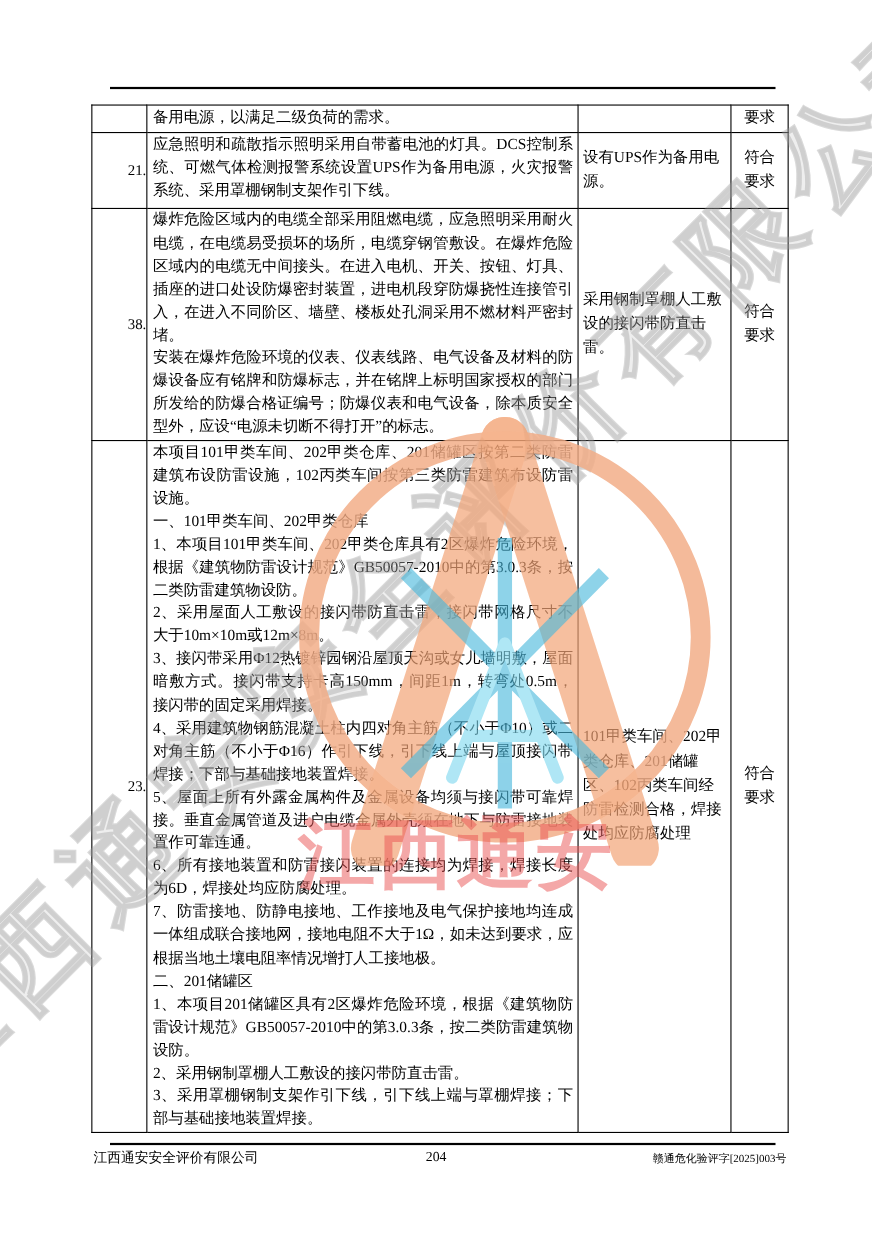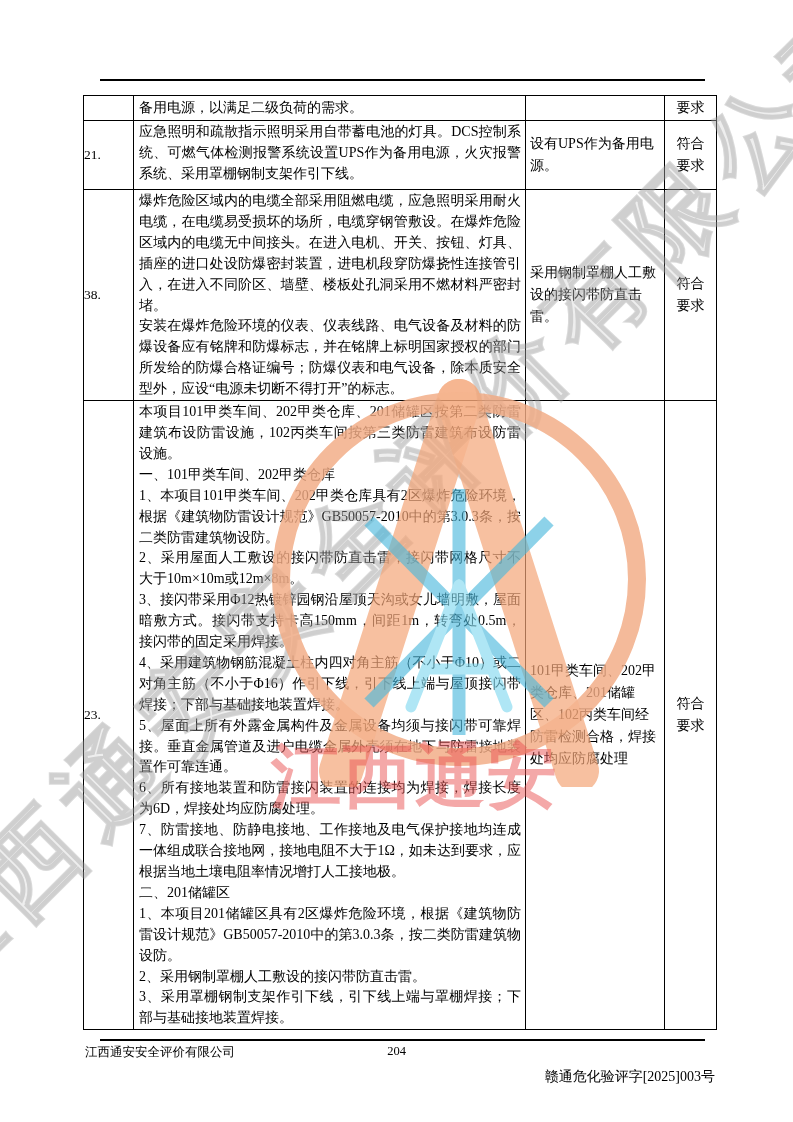--- a/index.html
+++ b/index.html
@@ -35,21 +35,21 @@
   table.compliance td {
     border:1px solid #000;
     padding:0; overflow:hidden;
   }
   .row-cont   td { height:24px; }
   .row-21     td { height:68px; }
   .row-22     td { height:201px; }
   .row-23     td { height:628px; }
 
   td.no-cell {
-    text-align:left; vertical-align:middle;
+    text-align:right; vertical-align:middle;
     font-size:13.5px;
     margin-top:48px;
   }
   td.content-cell { vertical-align:top; }
   td.content-cell .txt {
     padding:1px 4px 0 5px;
     font-size:14px; line-height:20.9px;
     white-space:pre-wrap;
     word-break:break-all;
     text-align:justify;
@@ -76,22 +76,22 @@
   }
   .footer-company {
     position:absolute; top:1044px; left:85px;
     font-size:12.5px;
   }
   .footer-page {
     position:absolute; top:1044px; left:0; right:0;
     text-align:center; font-size:12.5px;
   }
   .footer-doc {
-    position:absolute; top:1068px; right:78px;
-    font-size:14px;
+    position:absolute; top:1046px; right:78px;
+    font-size:10px;
   }
 
   
   .wm-layer {
     position:absolute; inset:0; z-index:5;
     pointer-events:none;
   }
   .wm-diagonal {
     position:absolute; left:-350px; top:430px; width:1500px;
     text-align:center;

